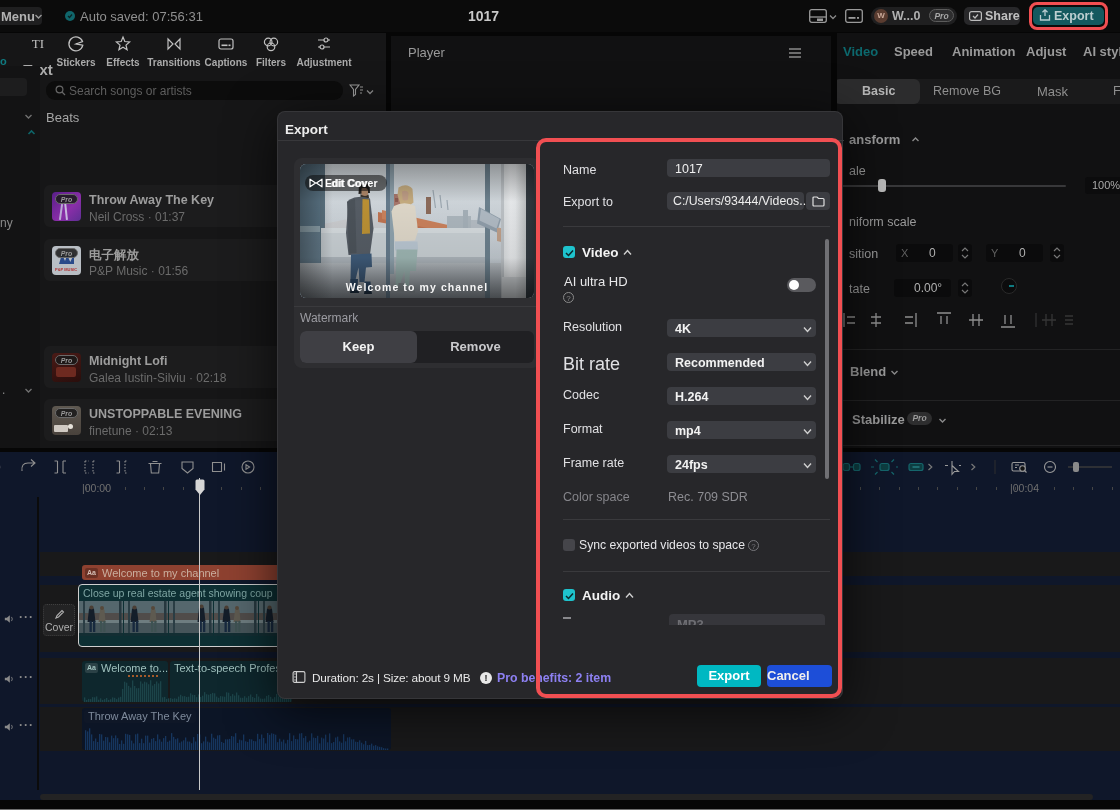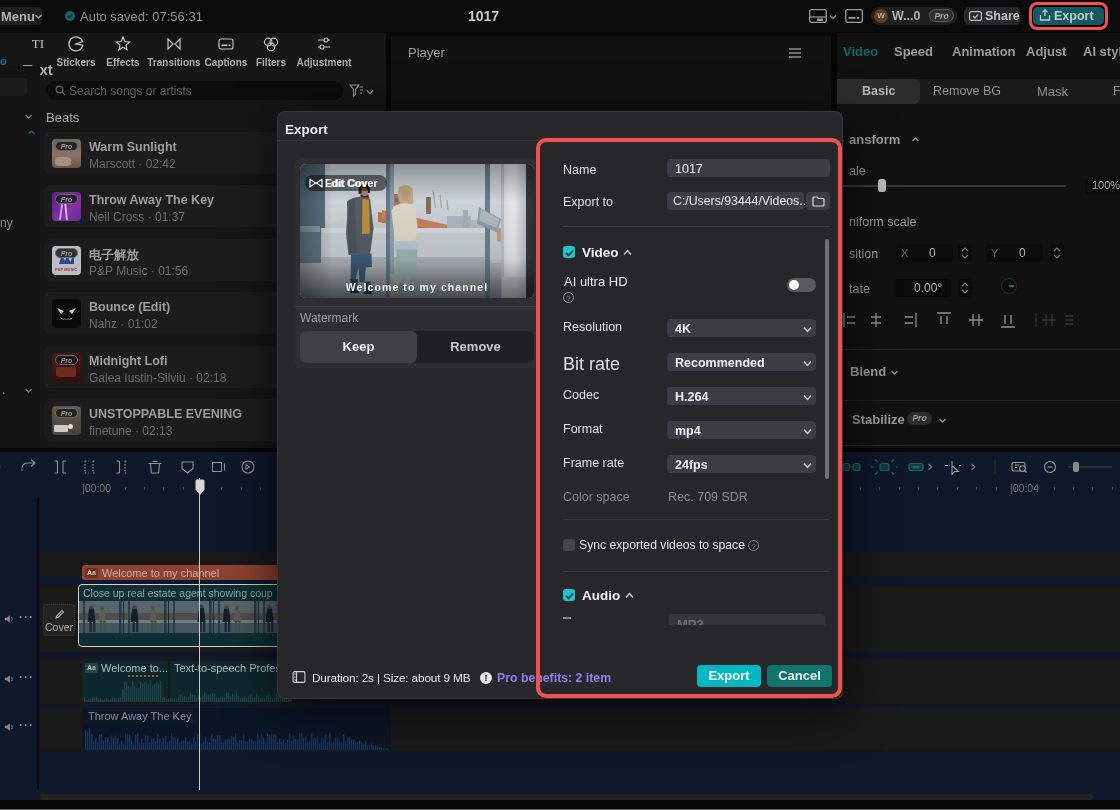--- a/index.html
+++ b/index.html
@@ -121,60 +121,39 @@
     </svg>
   <div class="abs" style="left:69px;top:51px;font-size:12px;color:#5e5e5e">Search songs or artists</div>
   <svg class="abs" style="left:349px;top:51px" width="14" height="13" viewBox="0 0 14 13">
       <path d="M1 1 h9 l-3.5 4.5 v5 l-2 1.5 v-6.5 z" fill="none" stroke="#9a9a9a" stroke-width="1.1"></path>
       <path d="M11 3 h3 M11 6 h3 M11 9 h2" stroke="#9a9a9a" stroke-width="1.1"></path>
     </svg>
   <svg class="abs" style="left:366px;top:55px" width="8" height="8" viewBox="0 0 8 8">
       <path d="M1 2.5 L4 5.5 L7 2.5" stroke="#8a8a8a" fill="none" stroke-width="1.3"></path>
     </svg>
   <div class="abs" style="left:46px;top:77px;font-size:13px;color:#a5a5a5">Beats</div>
-  <div style="position:absolute;left:44px;top:99px;width:338px;height:42px;background:#1c1c1d;border-radius:6px">
-<div style="position:absolute;left:8px;top:7px;width:29px;height:29px;border-radius:4px;overflow:hidden">
-        <div style="position:absolute;inset:0;background:linear-gradient(180deg,#6e665e,#8a7264 55%,#6b5648)"></div>
-        <div style="position:absolute;left:3px;bottom:2px;width:16px;height:9px;background:#a59084;border-radius:4px"></div>
-        <div style="position:absolute;left:3px;top:2px;width:23px;height:9.5px;background:rgba(25,25,25,.85);border:1px solid #6a6a6a;border-radius:5px;font-size:7px;font-weight:bold;color:#9a9a9a;text-align:center;line-height:9px;font-style:italic">Pro</div>
-      </div>
-<div style="position:absolute;left:45px;top:8px;font-size:12.5px;font-weight:bold;color:#9d9d9d;white-space:nowrap">Warm Sunlight</div>
-<div style="position:absolute;left:45px;top:25px;font-size:12px;color:#6b6b6b;white-space:nowrap">Marscott · 02:42</div>
-</div>
     <div style="position:absolute;left:44px;top:152px;width:338px;height:42px;background:#1c1c1d;border-radius:6px">
 <div style="position:absolute;left:8px;top:7px;width:29px;height:29px;border-radius:4px;overflow:hidden">
         <div style="position:absolute;inset:0;background:linear-gradient(135deg,#5a1f8a,#8a2ea8 60%,#5d2f94)"></div>
         <div style="position:absolute;left:8px;top:12px;width:2px;height:16px;background:#b9a8d5;transform:rotate(8deg)"></div>
         <div style="position:absolute;left:13px;top:10px;width:2px;height:18px;background:#c9b8e0;transform:rotate(-6deg)"></div>
         <div style="position:absolute;left:3px;top:2px;width:23px;height:9.5px;background:rgba(25,25,25,.85);border:1px solid #6a6a6a;border-radius:5px;font-size:7px;font-weight:bold;color:#9a9a9a;text-align:center;line-height:9px;font-style:italic">Pro</div>
       </div>
 <div style="position:absolute;left:45px;top:8px;font-size:12.5px;font-weight:bold;color:#9d9d9d;white-space:nowrap">Throw Away The Key</div>
 <div style="position:absolute;left:45px;top:25px;font-size:12px;color:#6b6b6b;white-space:nowrap">Neil Cross · 01:37</div>
 </div>
     <div style="position:absolute;left:44px;top:206px;width:338px;height:42px;background:#1c1c1d;border-radius:6px">
 <div style="position:absolute;left:8px;top:7px;width:29px;height:29px;border-radius:4px;overflow:hidden">
         <div style="position:absolute;inset:0;background:#b9bec4"></div>
         <div style="position:absolute;left:7px;top:8px;width:15px;height:10px;background:#2a4a8a;clip-path:polygon(0 100%,20% 0,40% 70%,55% 10%,75% 80%,100% 0,100% 100%)"></div>
         <div style="position:absolute;left:3px;bottom:3px;font-size:4px;color:#b03030;font-weight:bold">P&amp;P MUSIC</div>
         <div style="position:absolute;left:3px;top:2px;width:23px;height:9.5px;background:rgba(25,25,25,.85);border:1px solid #6a6a6a;border-radius:5px;font-size:7px;font-weight:bold;color:#9a9a9a;text-align:center;line-height:9px;font-style:italic">Pro</div>
       </div>
 <div style="position:absolute;left:45px;top:8px;font-size:12.5px;font-weight:bold;color:#9d9d9d;white-space:nowrap">电子解放</div>
 <div style="position:absolute;left:45px;top:25px;font-size:12px;color:#6b6b6b;white-space:nowrap">P&amp;P Music · 01:56</div>
-</div>
-    <div style="position:absolute;left:44px;top:259px;width:338px;height:42px;background:#1c1c1d;border-radius:6px">
-<div style="position:absolute;left:8px;top:7px;width:29px;height:29px;border-radius:4px;overflow:hidden">
-        <div style="position:absolute;inset:0;background:#0a0a0a"></div>
-        <svg style="position:absolute;left:4px;top:7px" width="21" height="16" viewBox="0 0 21 16">
-          <path d="M1 2 L8 5 L5 8 Z" fill="#cfcfcf"></path>
-          <path d="M20 2 L13 5 L16 8 Z" fill="#cfcfcf"></path>
-          <path d="M4 11 Q10.5 16 17 11 L15 13.5 L12 12.5 L10.5 14 L9 12.5 L6 13.5 Z" fill="#cfcfcf"></path>
-        </svg>
-      </div>
-<div style="position:absolute;left:45px;top:8px;font-size:12.5px;font-weight:bold;color:#9d9d9d;white-space:nowrap">Bounce (Edit)</div>
-<div style="position:absolute;left:45px;top:25px;font-size:12px;color:#6b6b6b;white-space:nowrap">Nahz · 01:02</div>
 </div>
     <div style="position:absolute;left:44px;top:313px;width:338px;height:42px;background:#1c1c1d;border-radius:6px">
 <div style="position:absolute;left:8px;top:7px;width:29px;height:29px;border-radius:4px;overflow:hidden">
         <div style="position:absolute;inset:0;background:linear-gradient(160deg,#4a1a16,#2a0e0c)"></div>
         <div style="position:absolute;left:4px;top:14px;width:20px;height:10px;background:#6e2a20;border-radius:2px"></div>
         <div style="position:absolute;left:3px;top:2px;width:23px;height:9.5px;background:rgba(25,25,25,.85);border:1px solid #6a6a6a;border-radius:5px;font-size:7px;font-weight:bold;color:#9a9a9a;text-align:center;line-height:9px;font-style:italic">Pro</div>
       </div>
 <div style="position:absolute;left:45px;top:8px;font-size:12.5px;font-weight:bold;color:#9d9d9d;white-space:nowrap">Midnight Lofi</div>
 <div style="position:absolute;left:45px;top:25px;font-size:12px;color:#6b6b6b;white-space:nowrap">Galea Iustin-Silviu · 02:18</div>
 </div>
@@ -1002,17 +981,17 @@
 
   <svg class="abs" style="left:14px;top:559px" width="14" height="12" viewBox="0 0 13 12">
       <rect x="0.6" y="0.6" width="11.8" height="10.8" rx="1.5" fill="none" stroke="#d0d0d0" stroke-width="1.1"></rect>
       <path d="M4 1 v10" stroke="#d0d0d0" stroke-width="1.1"></path>
       <path d="M1.5 3 h2 M1.5 6 h2 M1.5 9 h2" stroke="#d0d0d0" stroke-width="0.8"></path>
     </svg>
   <div class="abs" style="left:34px;top:559px;font-size:11.8px;color:#e8e8e8;letter-spacing:-0.15px">Duration: 2s | Size: about 9 MB</div>
   <div class="abs" style="left:202px;top:560px;width:12px;height:12px;background:#e8e8e8;border-radius:50%;font-size:9px;font-weight:bold;color:#1a1a1a;text-align:center;line-height:12px">!</div>
   <div class="abs bold" style="left:219px;top:559px;font-size:12.3px;color:#8d80f2">Pro benefits: 2 item</div>
   <div class="abs bold" style="left:419px;top:553px;width:64px;height:22px;background:#00b8c2;border-radius:4px;font-size:13px;color:#fff;text-align:center;line-height:22px">Export</div>
-  <div class="abs bold" style="left:489px;top:553px;width:65px;height:22px;background:#0f766e;border-radius:4px;font-size:13px;color:#f0efed;text-align:center;line-height:22px">Cancel</div>
+  <div class="abs bold" style="left:489px;top:553px;width:65px;height:22px;background:#1d4ed8;border-radius:4px;font-size:13px;color:#f0efed;line-height:22px">Cancel</div>
 </div>
 
 <div class="abs" style="left:1029px;top:2px;width:79px;height:28px;border:3.5px solid #f14f52;border-radius:8px"></div>
 <div class="abs" style="left:536px;top:138px;width:306px;height:560px;border:4px solid #f14f52;border-radius:10px"></div>
 
 </body></html>

